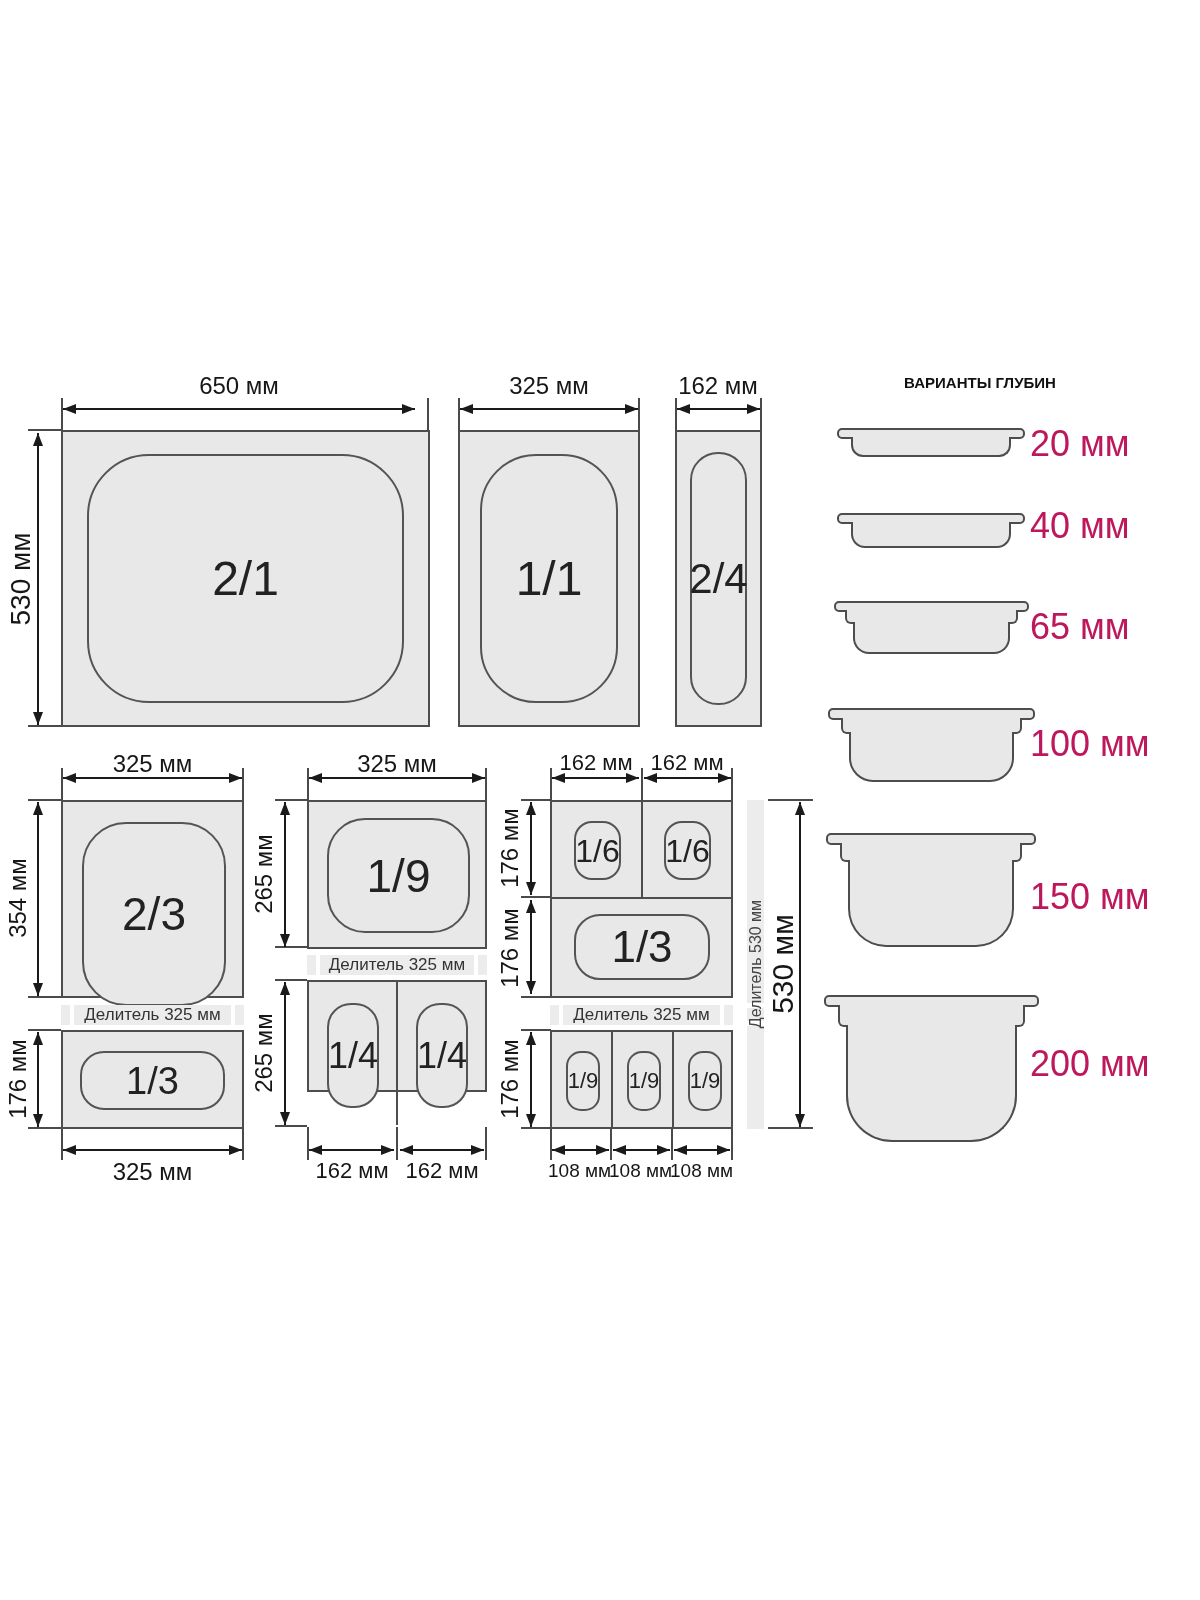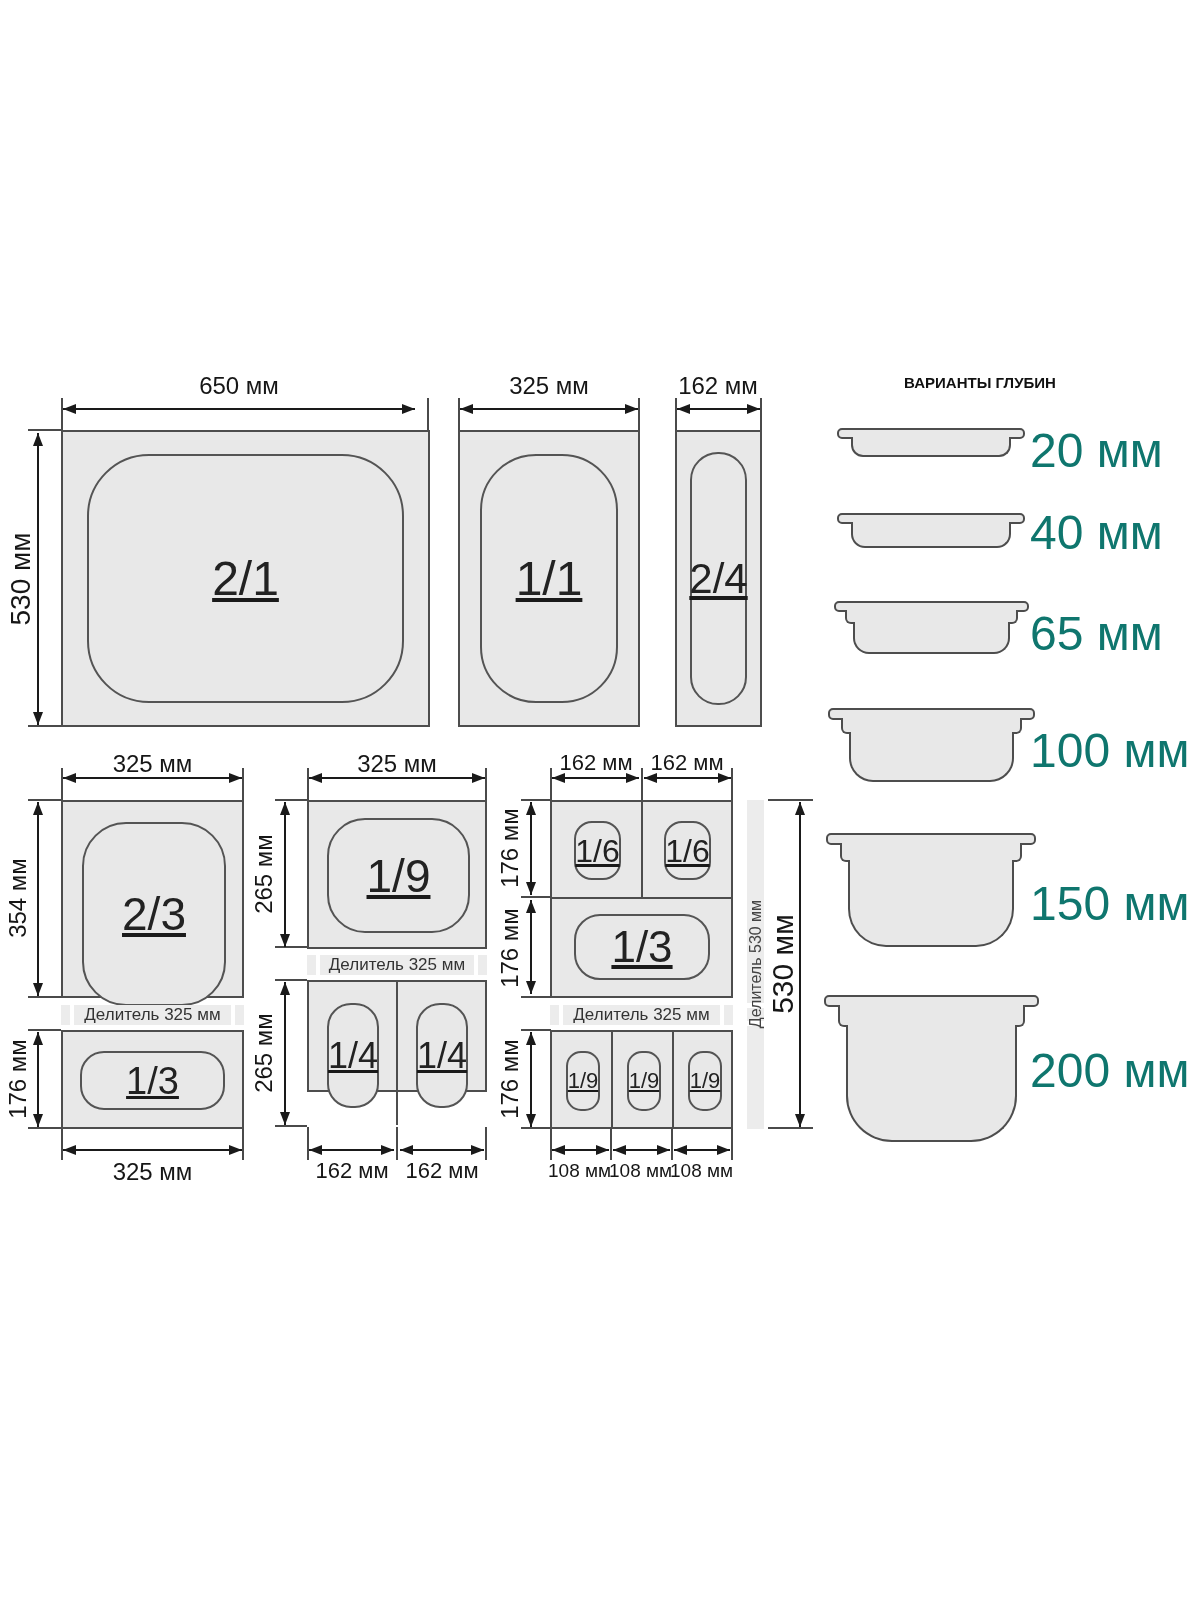--- a/index.html
+++ b/index.html
@@ -1,21 +1,21 @@
 <!DOCTYPE html>
 <html><head>
 <meta charset="utf-8">
 <style>
   html,body{margin:0;padding:0;background:#fff;}
   *{box-sizing:border-box;}
   .cv{position:relative;width:1200px;height:1600px;background:#ffffff;
       font-family:"Liberation Sans",sans-serif;color:#1a1a1a;overflow:hidden;}
   .box{position:absolute;background:#e8e8e8;border:2px solid #4d4d4d;}
   .pill{position:absolute;background:#e8e8e8;border:2px solid #545454;
-        display:flex;align-items:center;justify-content:center;text-decoration:underline;}
+        display:flex;align-items:center;justify-content:center;}
   .plabel{color:#222;line-height:1;white-space:nowrap;}
   .dlabel{position:absolute;font-size:24px;text-align:center;white-space:nowrap;color:#161616;}
   .rlabel{position:absolute;font-size:24px;white-space:nowrap;color:#161616;
           transform:translate(-50%,-50%) rotate(-90deg);}
   .dimh{position:absolute;height:2px;background:#1a1a1a;}
   .dimh::before,.dimh::after{content:"";position:absolute;top:-4px;width:0;height:0;
           border-top:5px solid transparent;border-bottom:5px solid transparent;}
   .dimh::before{left:0;border-right:13px solid #1a1a1a;}
   .dimh::after{right:0;border-left:13px solid #1a1a1a;}
   .dimv{position:absolute;width:2px;background:#1a1a1a;}
@@ -28,21 +28,21 @@
          justify-content:center;font-size:17px;color:#333;white-space:nowrap;}
   .notch{position:absolute;top:0;bottom:0;width:4px;background:#fff;}
   .vstrip{position:absolute;width:17px;background:#ececec;}
   .vnotch{position:absolute;left:0;right:0;height:5px;background:#fff;}
   .vline{position:absolute;width:2px;background:#4d4d4d;}
   .hline{position:absolute;height:2px;background:#4d4d4d;}
   .rim{position:absolute;background:#e8e8e8;border:2px solid #4d4d4d;border-radius:5px;}
   .neck{position:absolute;background:#e8e8e8;border:2px solid #4d4d4d;border-top:none;
         border-radius:0 0 6px 6px;}
   .bodyp{position:absolute;background:#e8e8e8;border:2px solid #4d4d4d;border-top:none;}
-  .dplabel{position:absolute;font-size:48px;color:#0f766e;white-space:nowrap;}
+  .dplabel{position:absolute;font-size:36px;color:#be185d;white-space:nowrap;}
   .title{position:absolute;font-weight:700;font-size:15px;text-align:center;white-space:nowrap;color:#111;}
 </style>
 </head>
 <body>
 
 <div class="cv">
 
   <div class="dlabel" style="left:63px;top:372px;width:352px;">650 мм</div>
   <div class="dimh" style="left:63px;top:408px;width:352px;"></div>
   <div class="ext" style="left:61px;top:398px;width:2px;height:32px;"></div>

